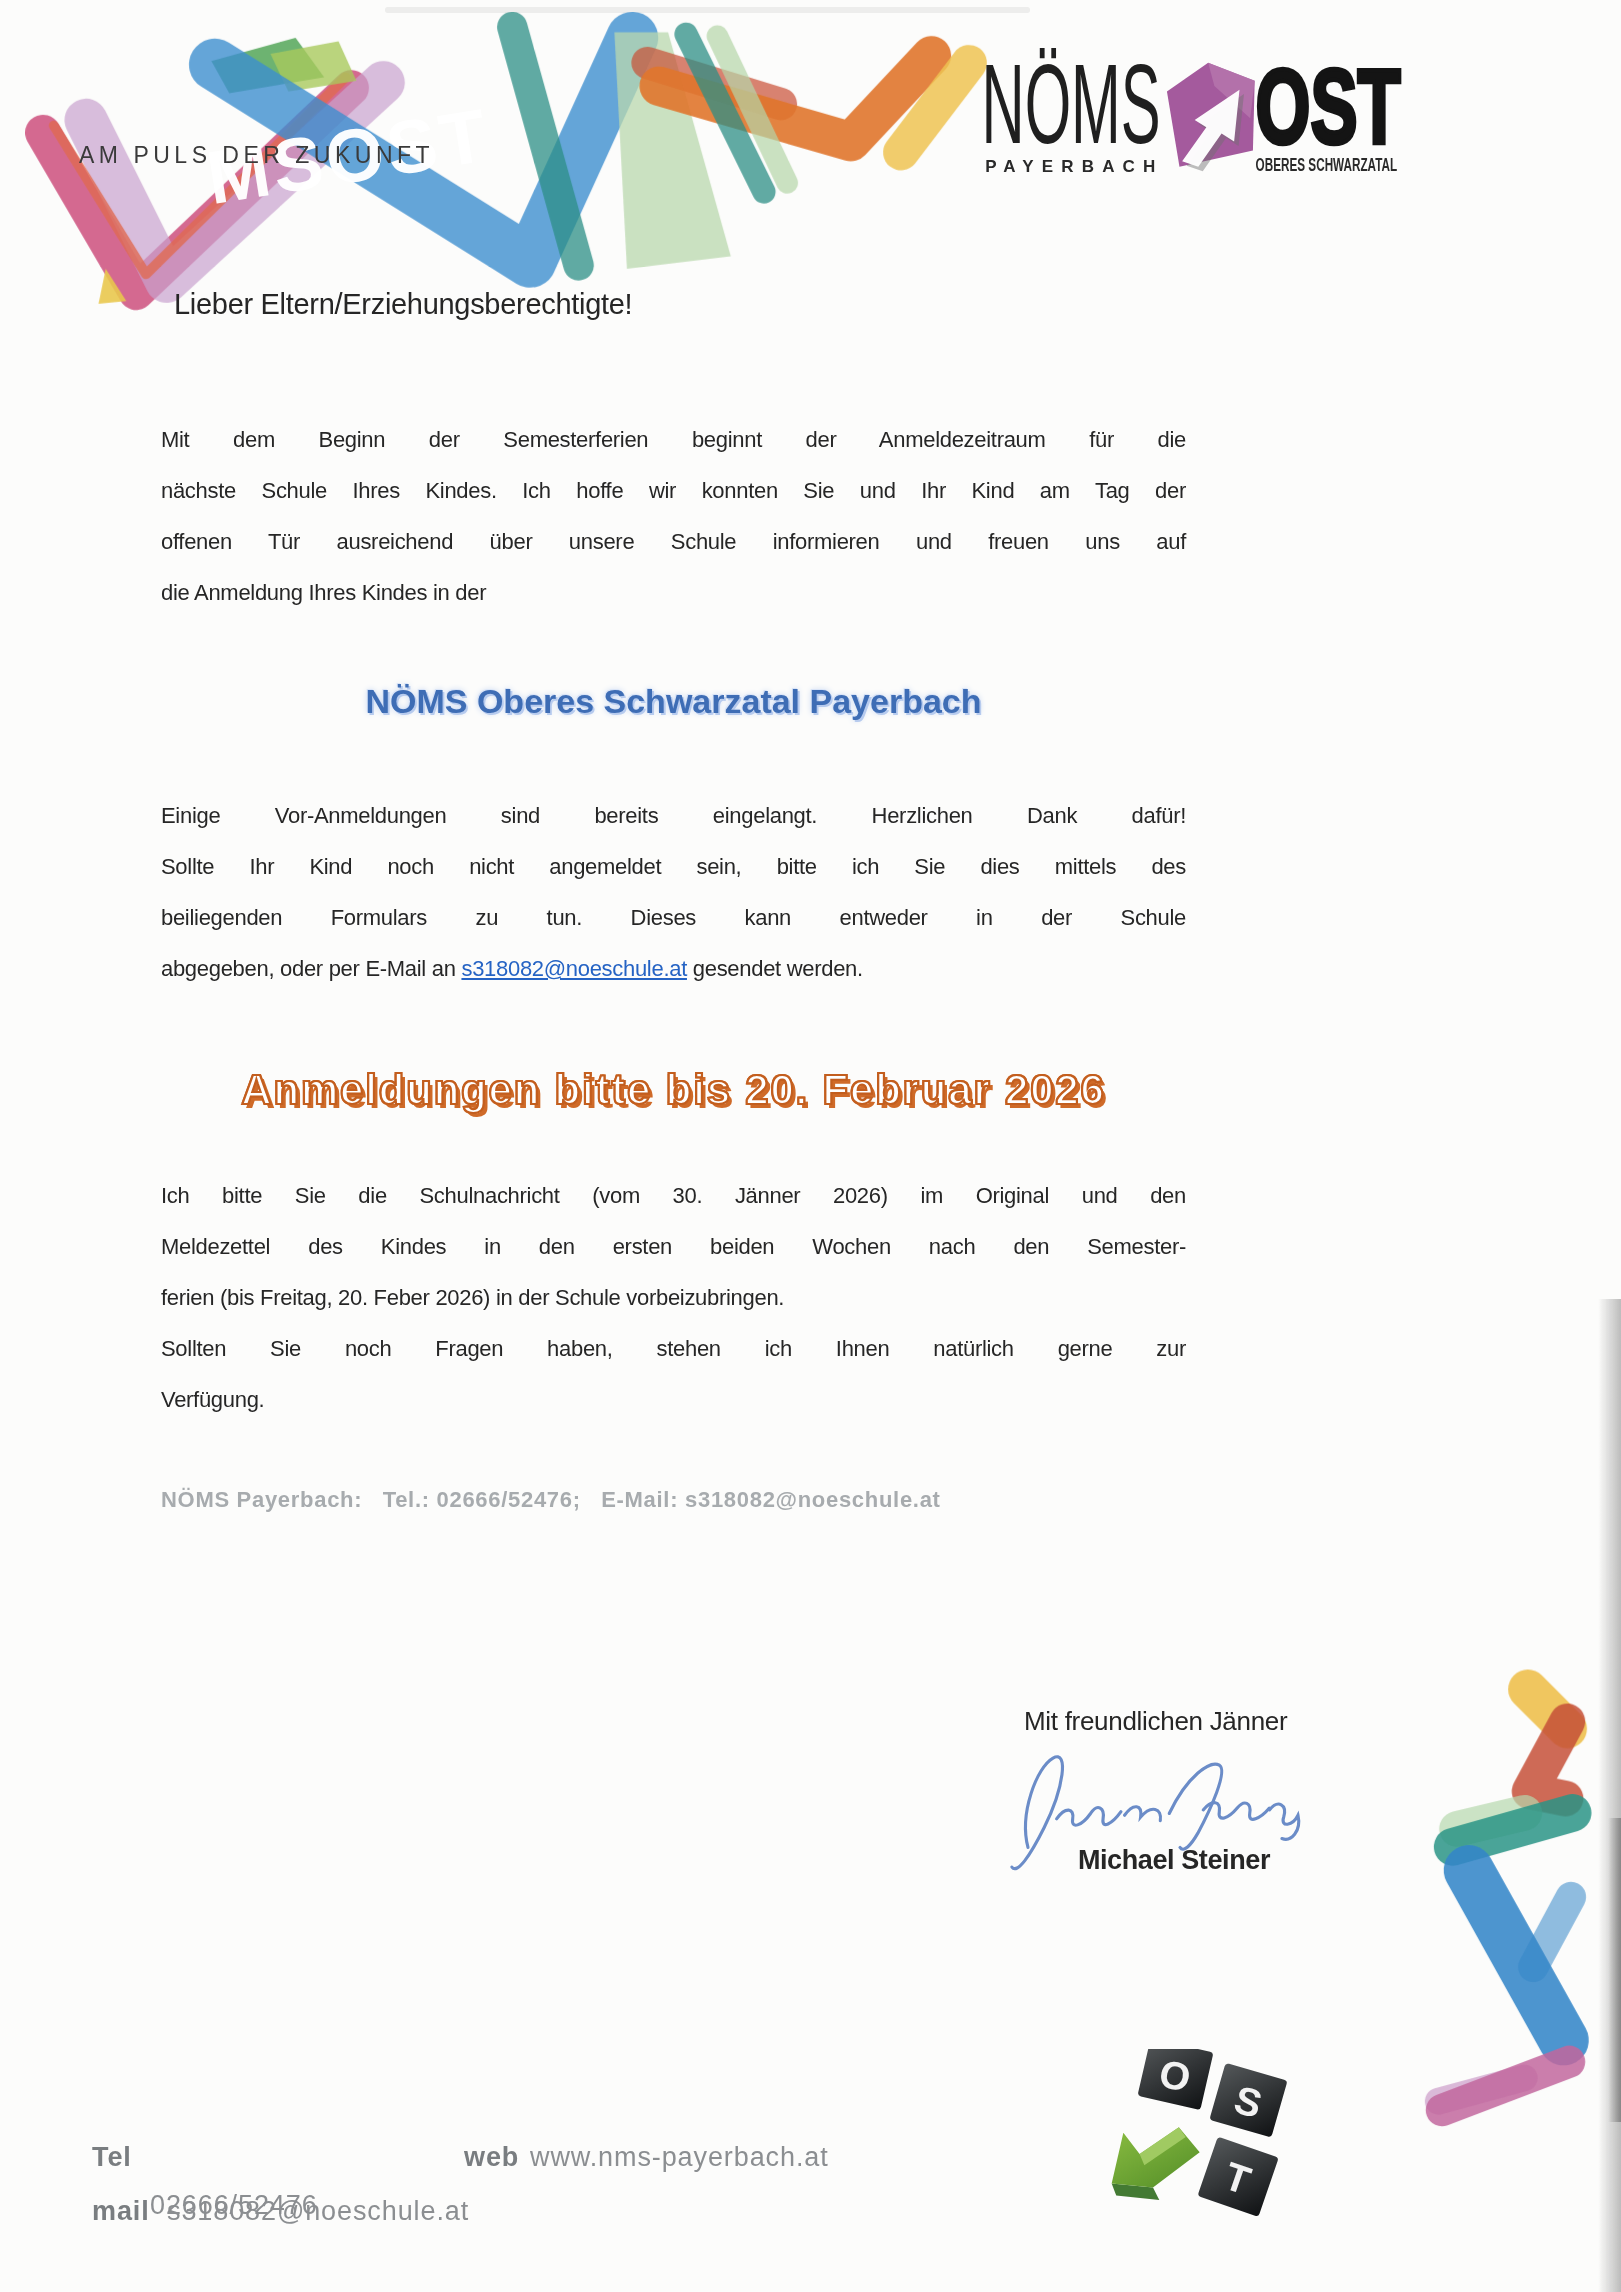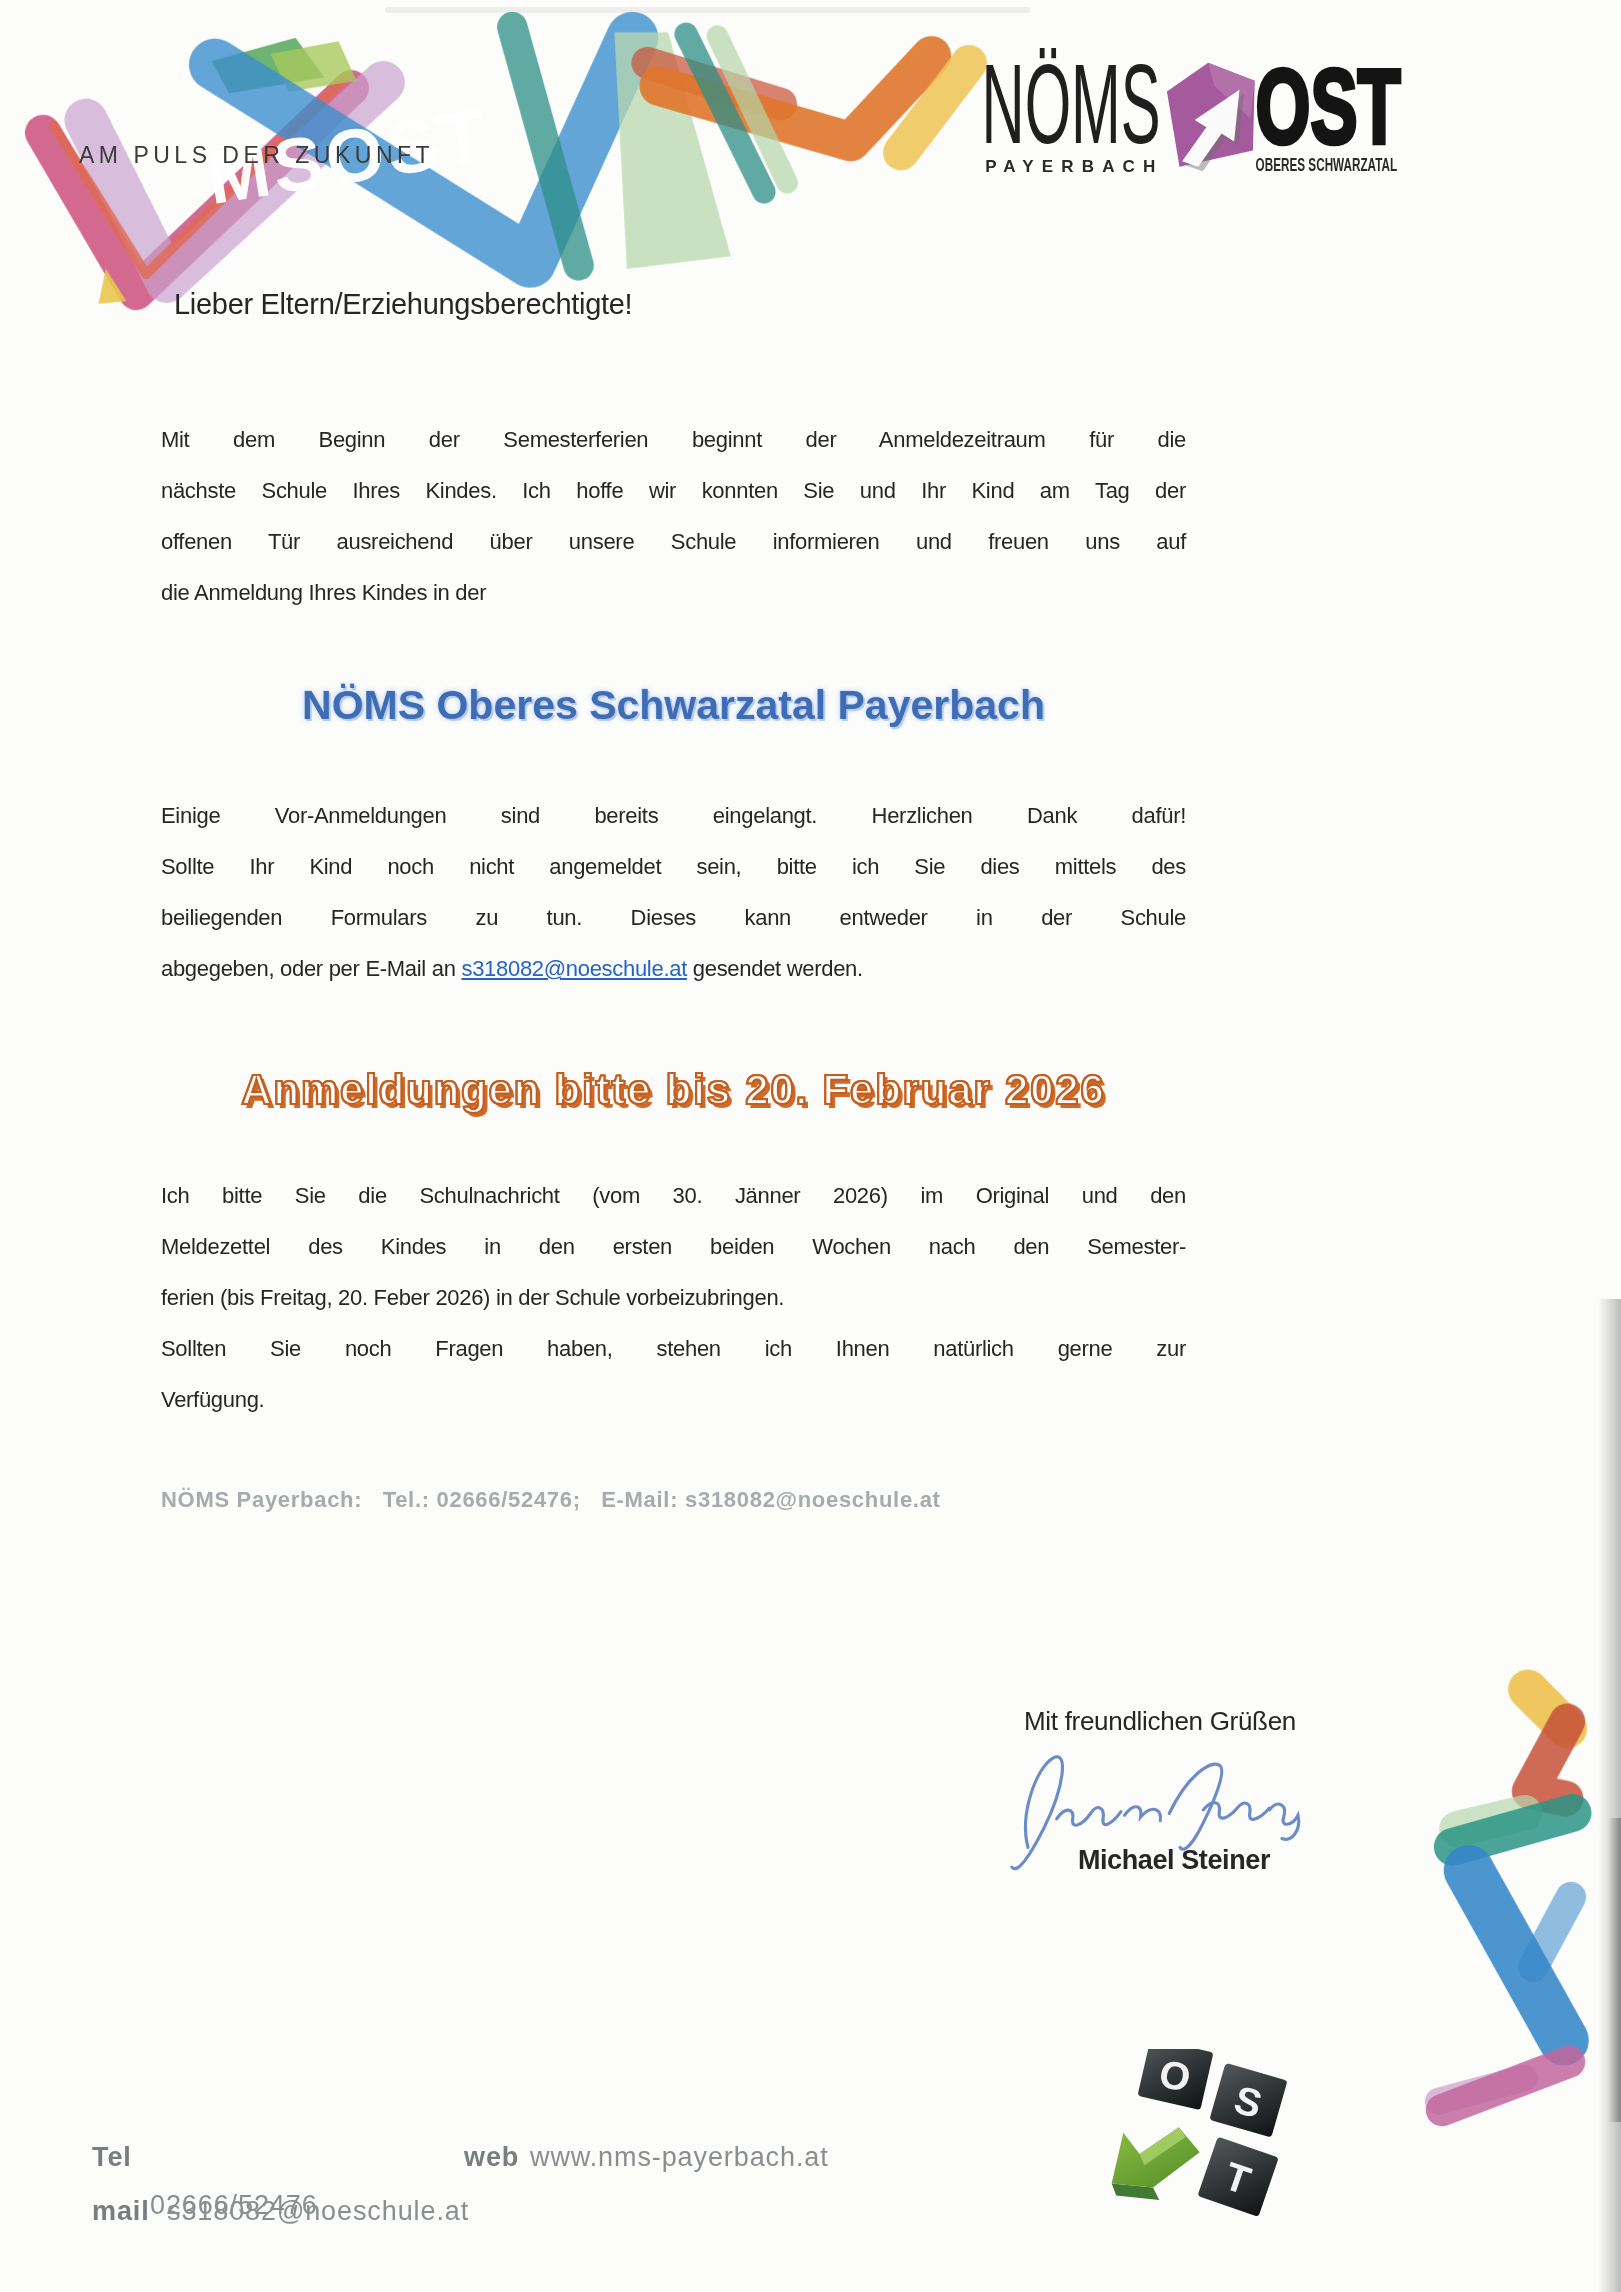--- a/index.html
+++ b/index.html
@@ -17,21 +17,21 @@
 
   .paragraph{left:161px;width:1025px;font-size:22px;line-height:51px;letter-spacing:-0.3px;z-index:6;}
   .jline{text-align:justify;text-align-last:justify;text-justify:inter-word;}
   .jline.ll{text-align-last:left;}
   .para1{top:414px;}
   .para2{top:790px;}
   .para2-last{top:943px;text-align:left;}
   .para3{top:1170px;}
   .email-link{color:#2563c4;text-decoration:underline;text-decoration-color:#2563c4;cursor:pointer;}
 
-  .heading-blue{left:161px;top:682px;width:1025px;text-align:center;font-size:41px;font-weight:bold;
+  .heading-blue{left:161px;top:682px;width:1025px;text-align:center;font-size:34px;font-weight:bold;
     color:#3e6db5;letter-spacing:0px;z-index:6;
     text-shadow:1.8px 1.8px 0 #b7cbee,-0.9px -0.9px 0 #d9e4f7,0 0 6.3px #c2d3f0;}
   .heading-orange{left:161px;top:1066px;width:1025px;text-align:center;font-size:42px;font-weight:bold;
     color:#ffffff;letter-spacing:1.8px;z-index:6;
     -webkit-text-stroke:2.2px #c35e1e;
     text-shadow:3.6px 3.6px 0 #cf6a28,0.9px -0.9px 0 #cf6a28,-0.9px 0.9px 0 #cf6a28,-0.9px -0.9px 0 #cf6a28;}
 
   .contact-line{left:161px;top:1487px;font-size:22px;font-weight:bold;color:#a7abae;
     letter-spacing:0.7px;white-space:pre-wrap;z-index:6;}
 
@@ -134,21 +134,21 @@
   <div class="abs paragraph para3">
       <div class="jline">Ich bitte Sie die Schulnachricht (vom 30. Jänner 2026) im Original und den</div>
       <div class="jline">Meldezettel des Kindes in den ersten beiden Wochen nach den Semester-</div>
       <div class="jline ll">ferien (bis Freitag, 20. Feber 2026) in der Schule vorbeizubringen.</div>
       <div class="jline">Sollten Sie noch Fragen haben, stehen ich Ihnen natürlich gerne zur</div>
       <div class="jline ll">Verfügung.</div>
     </div>
 
   <div class="abs contact-line">NÖMS Payerbach:   Tel.: 02666/52476;   E-Mail: s318082@noeschule.at</div>
 
-  <div class="abs closing">Mit freundlichen Grüßen</div>
+  <div class="abs closing">Mit freundlichen Jänner</div>
 
   <svg class="abs" style="left:985px;top:1733px;z-index:6;" width="322" height="152" viewBox="0 0 360 170">
     <g fill="none" stroke="#5b80c2" stroke-width="3.5" stroke-linecap="round" opacity="0.9">
       <path d="M48,128 C38,90 58,38 76,28 C94,18 88,62 66,106 C50,138 36,158 30,150"></path>
       <path d="M80,96 C90,82 100,84 98,96 C96,108 108,104 118,90 C126,78 134,84 132,96 C130,108 142,102 152,88"></path>
       <path d="M156,92 C166,78 176,80 174,94 C186,80 198,84 196,98"></path>
       <path d="M206,90 C226,48 252,30 262,36 C272,42 252,86 238,112 C230,126 222,134 218,128"></path>
       <path d="M244,86 C254,74 264,76 262,88 C260,100 272,96 282,84 C290,74 298,78 296,90 C294,102 308,96 318,84"></path>
       <path d="M318,86 C328,74 338,80 334,94 C330,106 344,104 350,92 C354,110 342,122 332,118"></path>
     </g>

